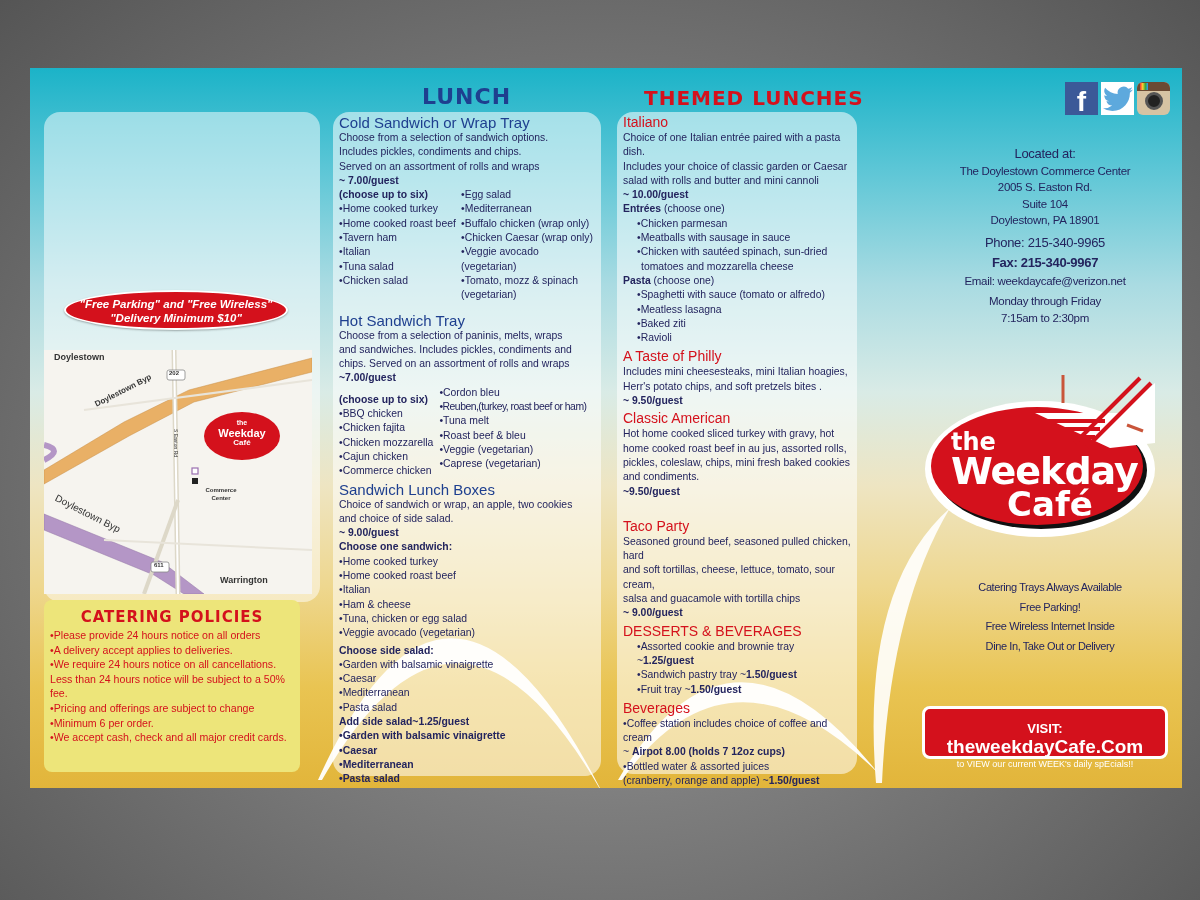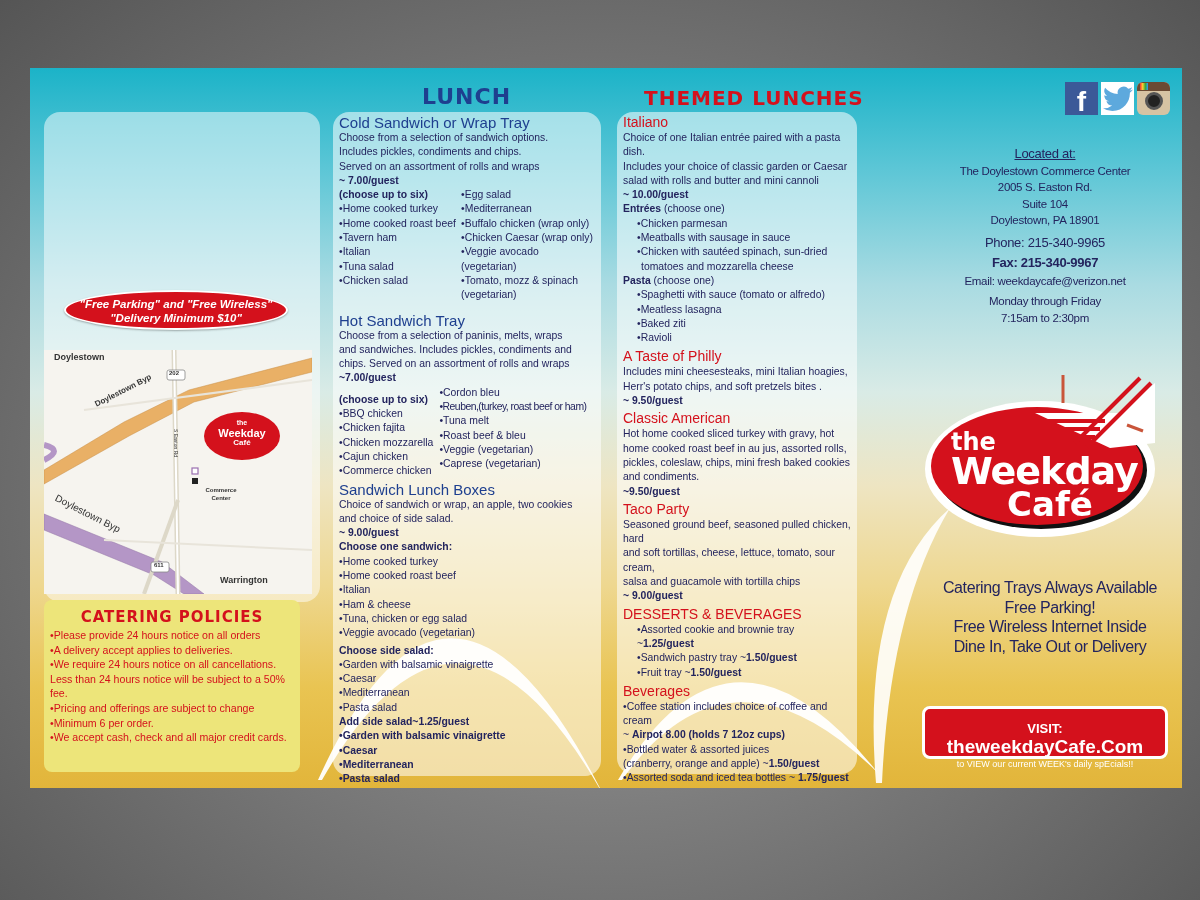--- a/index.html
+++ b/index.html
@@ -57,21 +57,21 @@
   
   .social { position: absolute; right: 12px; top: 14px; display: flex; gap: 3px; }
   .social div { width: 33px; height: 33px; display: flex; align-items: center; justify-content: center; }
   .info {
     position: absolute; left: 900px; top: 78px; width: 230px; text-align: center;
     color: #23245e; font-size: 11.5px; line-height: 16.5px; letter-spacing: -0.3px;
   }
   .logo {
     position: absolute; left: 885px; top: 305px; width: 250px; height: 170px;
   }
-  .features { position: absolute; left: 900px; top: 510px; width: 240px; text-align: center; color: #23245e; font-size: 16px; line-height: 19.5px; letter-spacing: -0.4px; }
+  .features { position: absolute; left: 900px; top: 510px; width: 240px; text-align: center; color: #23245e; font-size: 11px; line-height: 19.5px; letter-spacing: -0.4px; }
   .visit {
     position: absolute; left: 892px; top: 638px; width: 246px; height: 53px; border-radius: 8px;
     background: #d4111c; border: 3px solid #fff; color: #fff; text-align: center; padding-top: 12px;
   }
   .visit .v1 { font-size: 13px; font-weight: bold; line-height: 15px; }
   .visit .v2 { font-size: 19px; font-weight: bold; line-height: 22px; }
   .visit .v3 { font-size: 9px; line-height: 12px; }
 </style>
 </head>
 <body>
@@ -229,21 +229,21 @@
     <div class="txt">Herr's potato chips, and soft pretzels bites .</div>
     <div class="txt b">~ 9.50/guest</div>
 
     <div class="sec-h-red" style="margin-top:2px;">Classic American</div>
     <div class="txt">Hot home cooked sliced turkey with gravy, hot</div>
     <div class="txt">home cooked roast beef in au jus, assorted rolls,</div>
     <div class="txt">pickles, coleslaw, chips, mini fresh baked cookies</div>
     <div class="txt">and condiments.</div>
     <div class="txt b">~9.50/guest</div>
 
-    <div class="sec-h-red" style="margin-top:2px;">Taco Party</div>
+    <div class="sec-h-red" style="margin-top:19px;">Taco Party</div>
     <div class="txt">Seasoned ground beef, seasoned pulled chicken, hard</div>
     <div class="txt">and soft tortillas, cheese, lettuce, tomato, sour cream,</div>
     <div class="txt">salsa and guacamole with tortilla chips</div>
     <div class="txt b">~ 9.00/guest</div>
 
     <div class="sec-h-red" style="margin-top:2px;">DESSERTS &amp; BEVERAGES</div>
     <div class="txt ind"><span>•Assorted cookie and brownie tray ~</span><span class="b">1.25/guest</span></div>
     <div class="txt ind"><span>•Sandwich pastry tray ~</span><span class="b">1.50/guest</span></div>
     <div class="txt ind"><span>•Fruit tray ~</span><span class="b">1.50/guest</span></div>
 
@@ -264,21 +264,21 @@
         </svg>
     </div>
     <div style="background:#d6c3a3;border-radius:6px;position:relative;">
       <div style="position:absolute;left:0;top:0;width:33px;height:9px;background:#6b4a33;border-radius:6px 6px 0 0;"></div>
       <div style="position:absolute;left:3px;top:1px;width:8px;height:7px;background:linear-gradient(to right,#e33,#fc3,#3a3,#39f);"></div>
       <div style="position:relative;width:18px;height:18px;border-radius:50%;background:#222;border:3px solid #555;margin-top:4px;"></div>
     </div>
   </div>
 
   <div class="info">
-    <div style="font-size:13px;text-decoration:underline;">Located at:</div>
+    <div style="font-size:13px;">Located at:</div>
     <div>The Doylestown Commerce Center</div>
     <div>2005 S. Easton Rd.</div>
     <div>Suite 104</div>
     <div>Doylestown, PA 18901</div>
     <div style="font-size:13px;margin-top:4px;line-height:20px;">Phone: 215-340-9965</div>
     <div style="font-size:13px;line-height:20px;font-weight:bold;">Fax: 215-340-9967</div>
     <div>Email: weekdaycafe@verizon.net</div>
     <div style="margin-top:4px;">Monday through Friday</div>
     <div>7:15am to 2:30pm</div>
   </div>

